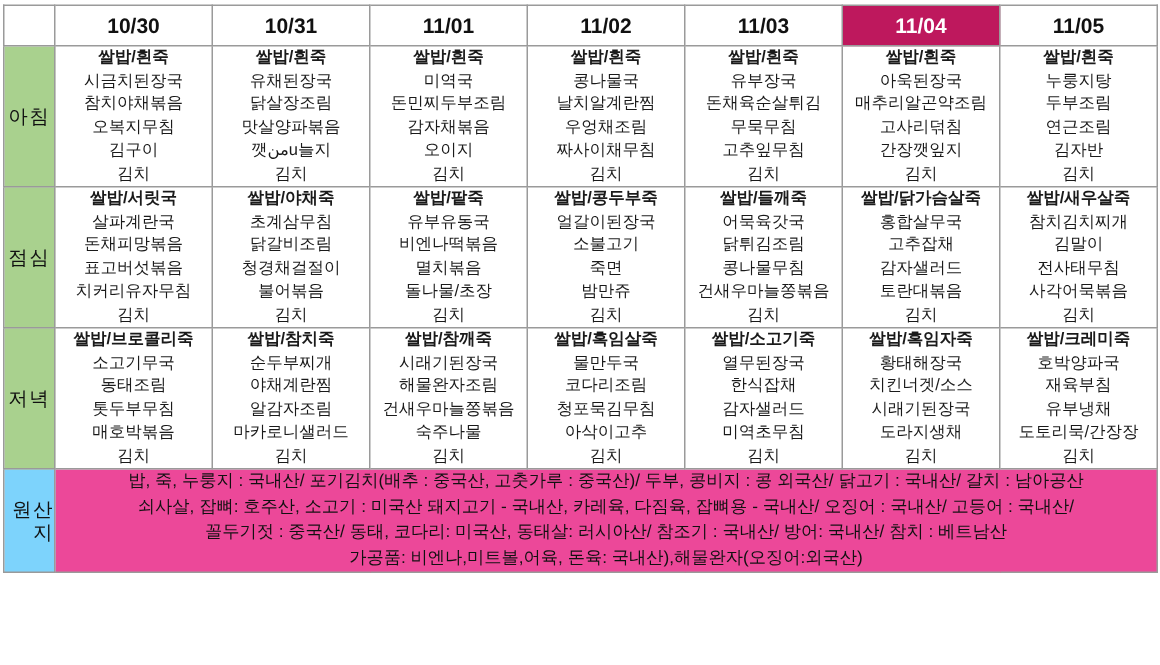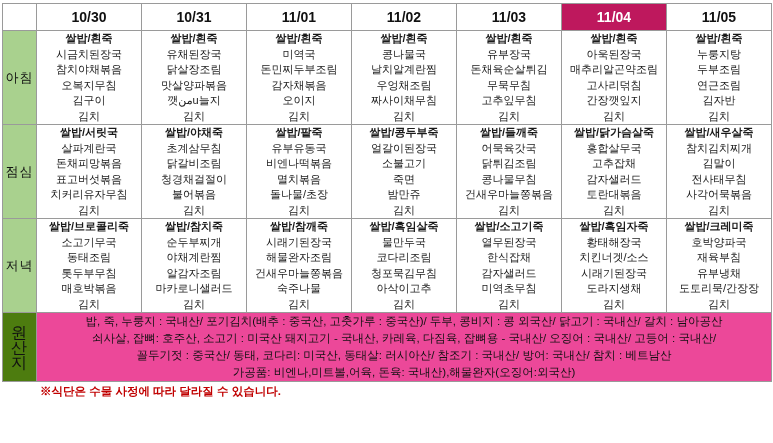--- a/index.html
+++ b/index.html
@@ -51,23 +51,24 @@
   
   .meal-label {
     width: 34px;
     background: #a9d18e;
     font-size: 13px;
     font-weight: normal;
     color: #111;
     letter-spacing: 1px;
   }
   .meal-label.origin {
-    background: #4d7c0f;
-    font-size: 16px;
+    background: #7dd3fc;
+    font-size: 13px;
     line-height: 15px;
+    text-align: right;
   }
   .cell {
     font-size: 11px;
     color: #1a1a1a;
     line-height: 15.5px;
     padding: 3px 1px 4px 1px;
     background: #ffffff;
   }
   .cell .first {
     font-weight: bold;
@@ -304,15 +305,14 @@
         <td class="origin-cell" colspan="7">
           <div>밥, 죽, 누룽지 : 국내산/ 포기김치(배추 : 중국산, 고춧가루 : 중국산)/ 두부, 콩비지 : 콩 외국산/ 닭고기 : 국내산/ 갈치 : 남아공산</div>
           <div>쇠사살, 잡뼈: 호주산, 소고기 : 미국산 돼지고기 - 국내산, 카레육, 다짐육, 잡뼈용 - 국내산/ 오징어 : 국내산/ 고등어 : 국내산/</div>
           <div>꼴두기젓 : 중국산/ 동태, 코다리: 미국산, 동태살: 러시아산/ 참조기 : 국내산/ 방어: 국내산/ 참치 : 베트남산</div>
           <div>가공품: 비엔나,미트볼,어육, 돈육: 국내산),해물완자(오징어:외국산)</div>
         </td>
       </tr>
     </tbody>
   </table>
 
-  <div class="footnote">※식단은 수물 사정에 따라 달라질 수 있습니다.</div>
 
 </div>
 
 </body></html>

